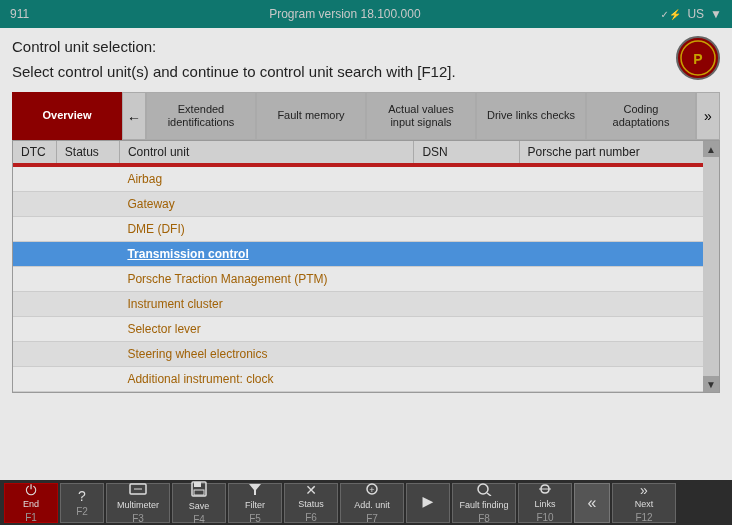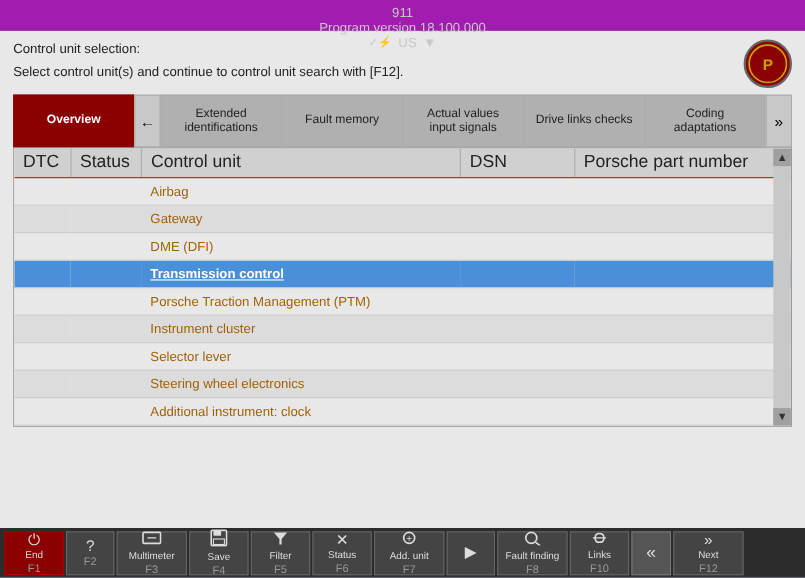--- a/index.html
+++ b/index.html
@@ -8,46 +8,45 @@
       height: 525px;
       background: #1a1a2e;
       font-family: Arial, sans-serif;
       font-size: 13px;
       overflow: hidden;
       position: relative;
     }
 
     
     .top-bar {
-      background: #a21caf;
+      background: #0f766e;
       color: #c8c8c8;
       display: flex;
       align-items: center;
       justify-content: space-between;
       padding: 4px 10px;
       height: 28px;
       font-size: 12px;
-      flex-direction: column;
     }
     .top-bar-left { color: #c8c8c8; }
     .top-bar-center { color: #c8c8c8; }
     .top-bar-right { display: flex; align-items: center; gap: 6px; color: #c8c8c8; }
     .signal-icon { font-size: 10px; }
 
     
     .main-area {
       background: #e8e8e8;
       padding: 8px 12px 4px 12px;
       height: 452px;
     }
 
     
     .header-info {
       color: #222;
-      font-size: 12px;
+      font-size: 15px;
       margin-bottom: 4px;
       line-height: 1.4;
     }
 
     
     .header-row {
       display: flex;
       justify-content: space-between;
       align-items: flex-start;
       margin-bottom: 6px;
@@ -121,24 +120,24 @@
       background: #e8e8e8;
     }
 
     .table-header-row {
       background: #d0d0d0;
     }
 
     .table-header-row th {
       padding: 4px 8px;
       text-align: left;
-      font-size: 16px;
+      font-size: 12px;
       font-weight: normal;
       color: #222;
-      border-bottom: 1px solid #b91c1c;
+      border-bottom: 4px solid #b91c1c;
       border-right: 1px solid #aaa;
     }
 
     .table-header-row th:last-child {
       border-right: none;
     }
 
     .data-row td {
       padding: 5px 8px;
       font-size: 12px;

